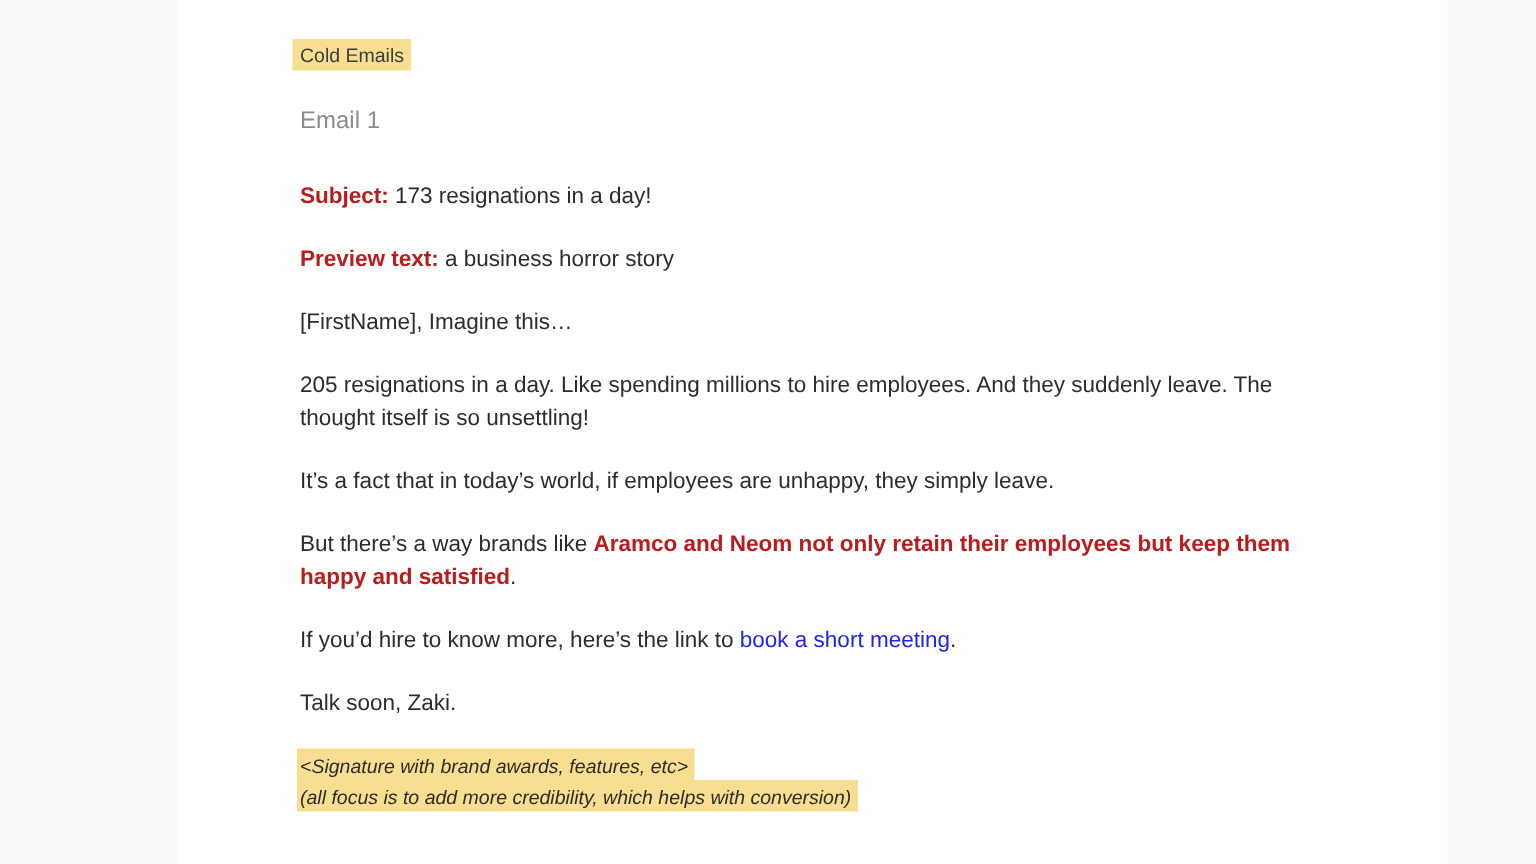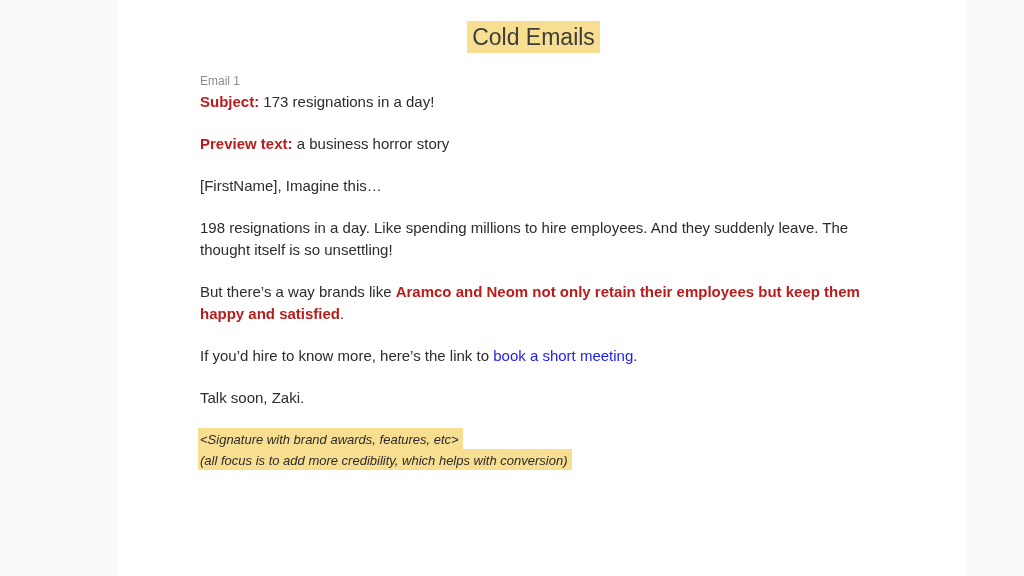--- a/index.html
+++ b/index.html
@@ -19,37 +19,37 @@
   }
   .content {
     position: absolute;
     left: 82px;
     top: 25px;
     width: 672px;
     color: #2c2c2c;
     font-size: 15px;
   }
   h1.doc-title {
-    font-size: 23px;
+    font-size: 13px;
     font-weight: 400;
     color: #3d3d3d;
     line-height: 24px;
     margin-bottom: 22px;
-    text-align: center;
   }
   .hl {
     background: #f8de90;
     padding: 3px 5px;
     margin-left: -5px;
   }
   h2.doc-subtitle {
-    font-size: 12px;
+    font-size: 16px;
     font-weight: 400;
     color: #8c8c8c;
     line-height: 20px;
+    margin-bottom: 29px;
   }
   p.para {
     line-height: 22px;
     margin-bottom: 20px;
     font-weight: 400;
   }
   p.para b, p.para strong { font-weight: 700; color: #b91c1c; }
   a.doc-link {
     color: #2222ee;
     cursor: pointer;
@@ -77,22 +77,23 @@
     <h1 class="doc-title"><span class="hl">Cold Emails</span></h1>
 
     <h2 class="doc-subtitle">Email 1</h2>
 
     <p class="para"><strong>Subject:</strong> <span>173 resignations in a day!</span></p>
 
     <p class="para"><strong>Preview text:</strong> <span>a business horror story</span></p>
 
     <p class="para">[FirstName], Imagine this…</p>
 
-    <p class="para">198 resignations in a day. Like spending millions to hire employees. And they suddenly leave. The thought itself is so unsettling!</p>
+    <p class="para">205 resignations in a day. Like spending millions to hire employees. And they suddenly leave. The thought itself is so unsettling!</p>
 
+    <p class="para">It’s a fact that in today’s world, if employees are unhappy, they simply leave.</p>
 
     <p class="para"><span>But there’s a way brands like </span><strong>Aramco and Neom not only retain their employees but keep them happy and satisfied</strong><span>.</span></p>
 
     <p class="para"><span>If you’d hire to know more, here’s the link to </span><a class="doc-link">book a short meeting</a><span>.</span></p>
 
     <p class="para">Talk soon, Zaki.</p>
 
     <div class="signature">
       <span class="sig-line"><span class="hl-sig">&lt;Signature with brand awards, features, etc&gt;</span></span>
       <span class="sig-line"><span class="hl-sig">(all focus is to add more credibility, which helps with conversion)</span></span>

